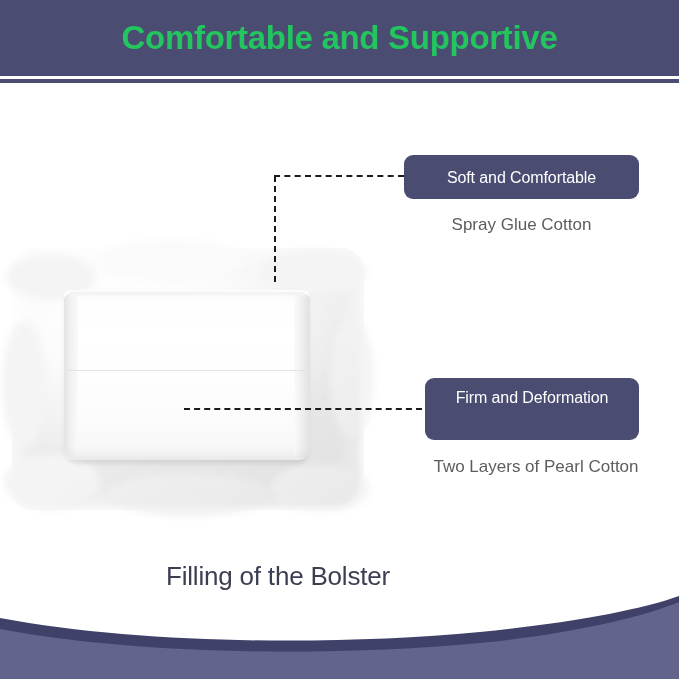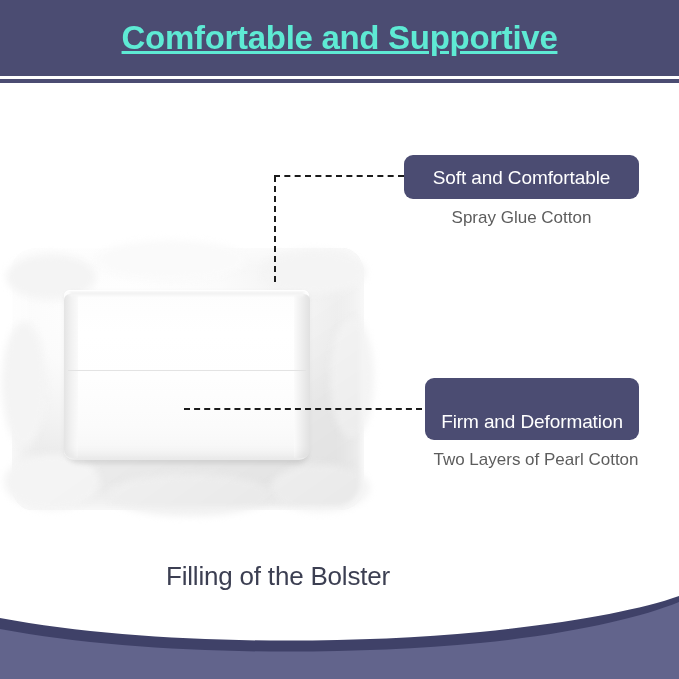--- a/index.html
+++ b/index.html
@@ -12,27 +12,26 @@
     overflow:hidden;
   }
 
   
   #header-band {
     position:absolute; left:0; top:0; width:679px; height:76px;
     background:#4b4c72;
     display:flex; align-items:center; justify-content:center;
   }
   #header-title {
-    color:#5eead4;
+    color:#22c55e;
     font-size:33px;
     font-weight:bold;
     letter-spacing:-0.3px;
     line-height:1;
     padding-bottom:2px;
-    text-decoration:underline;
   }
   #header-rule-gap {
     position:absolute; left:0; top:76px; width:679px; height:3px;
     background:#ffffff;
   }
   #header-rule {
     position:absolute; left:0; top:79px; width:679px; height:4px;
     background:#4b4c72;
   }
 
@@ -131,37 +130,38 @@
   
   .callout-box {
     position:absolute;
     background:#4b4c72;
     border-radius:9px;
     color:#ffffff;
     display:flex; align-items:center; justify-content:center;
     text-align:center;
   }
   .callout-box span {
-    font-size:19px;
+    font-size:16px;
     line-height:23px;
     letter-spacing:-0.1px;
   }
   .callout-sub {
     position:absolute;
     color:#5d5d5d;
     font-size:17px;
     text-align:center;
     line-height:20px;
+    margin-top:7px;
   }
 
   #callout1-box  { left:404px; top:155px; width:235px; height:44px; }
   #callout1-sub  { left:404px; top:208px; width:235px; }
 
   #callout2-box  { left:425px; top:378px; width:214px; height:62px; }
-  #callout2-box span { display:block;margin-top:24px; }
+  #callout2-box span { display:block; }
   #callout2-sub  { left:408px; top:450px; width:256px; }
 
   
   #bottom-caption {
     position:absolute; left:0; top:561px; width:556px;
     text-align:center;
     color:#3c3f52;
     font-size:26px;
     letter-spacing:-0.2px;
   }

